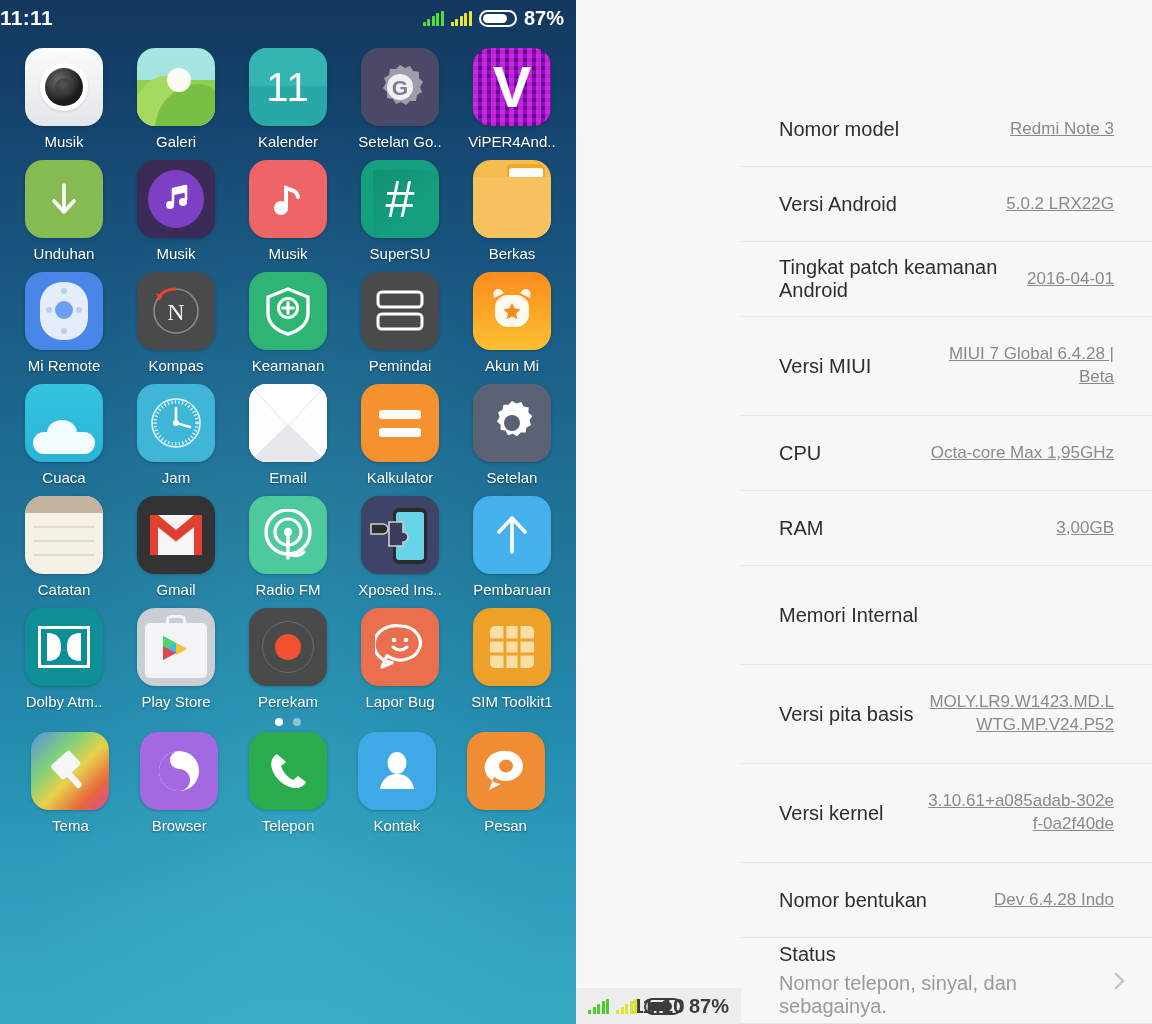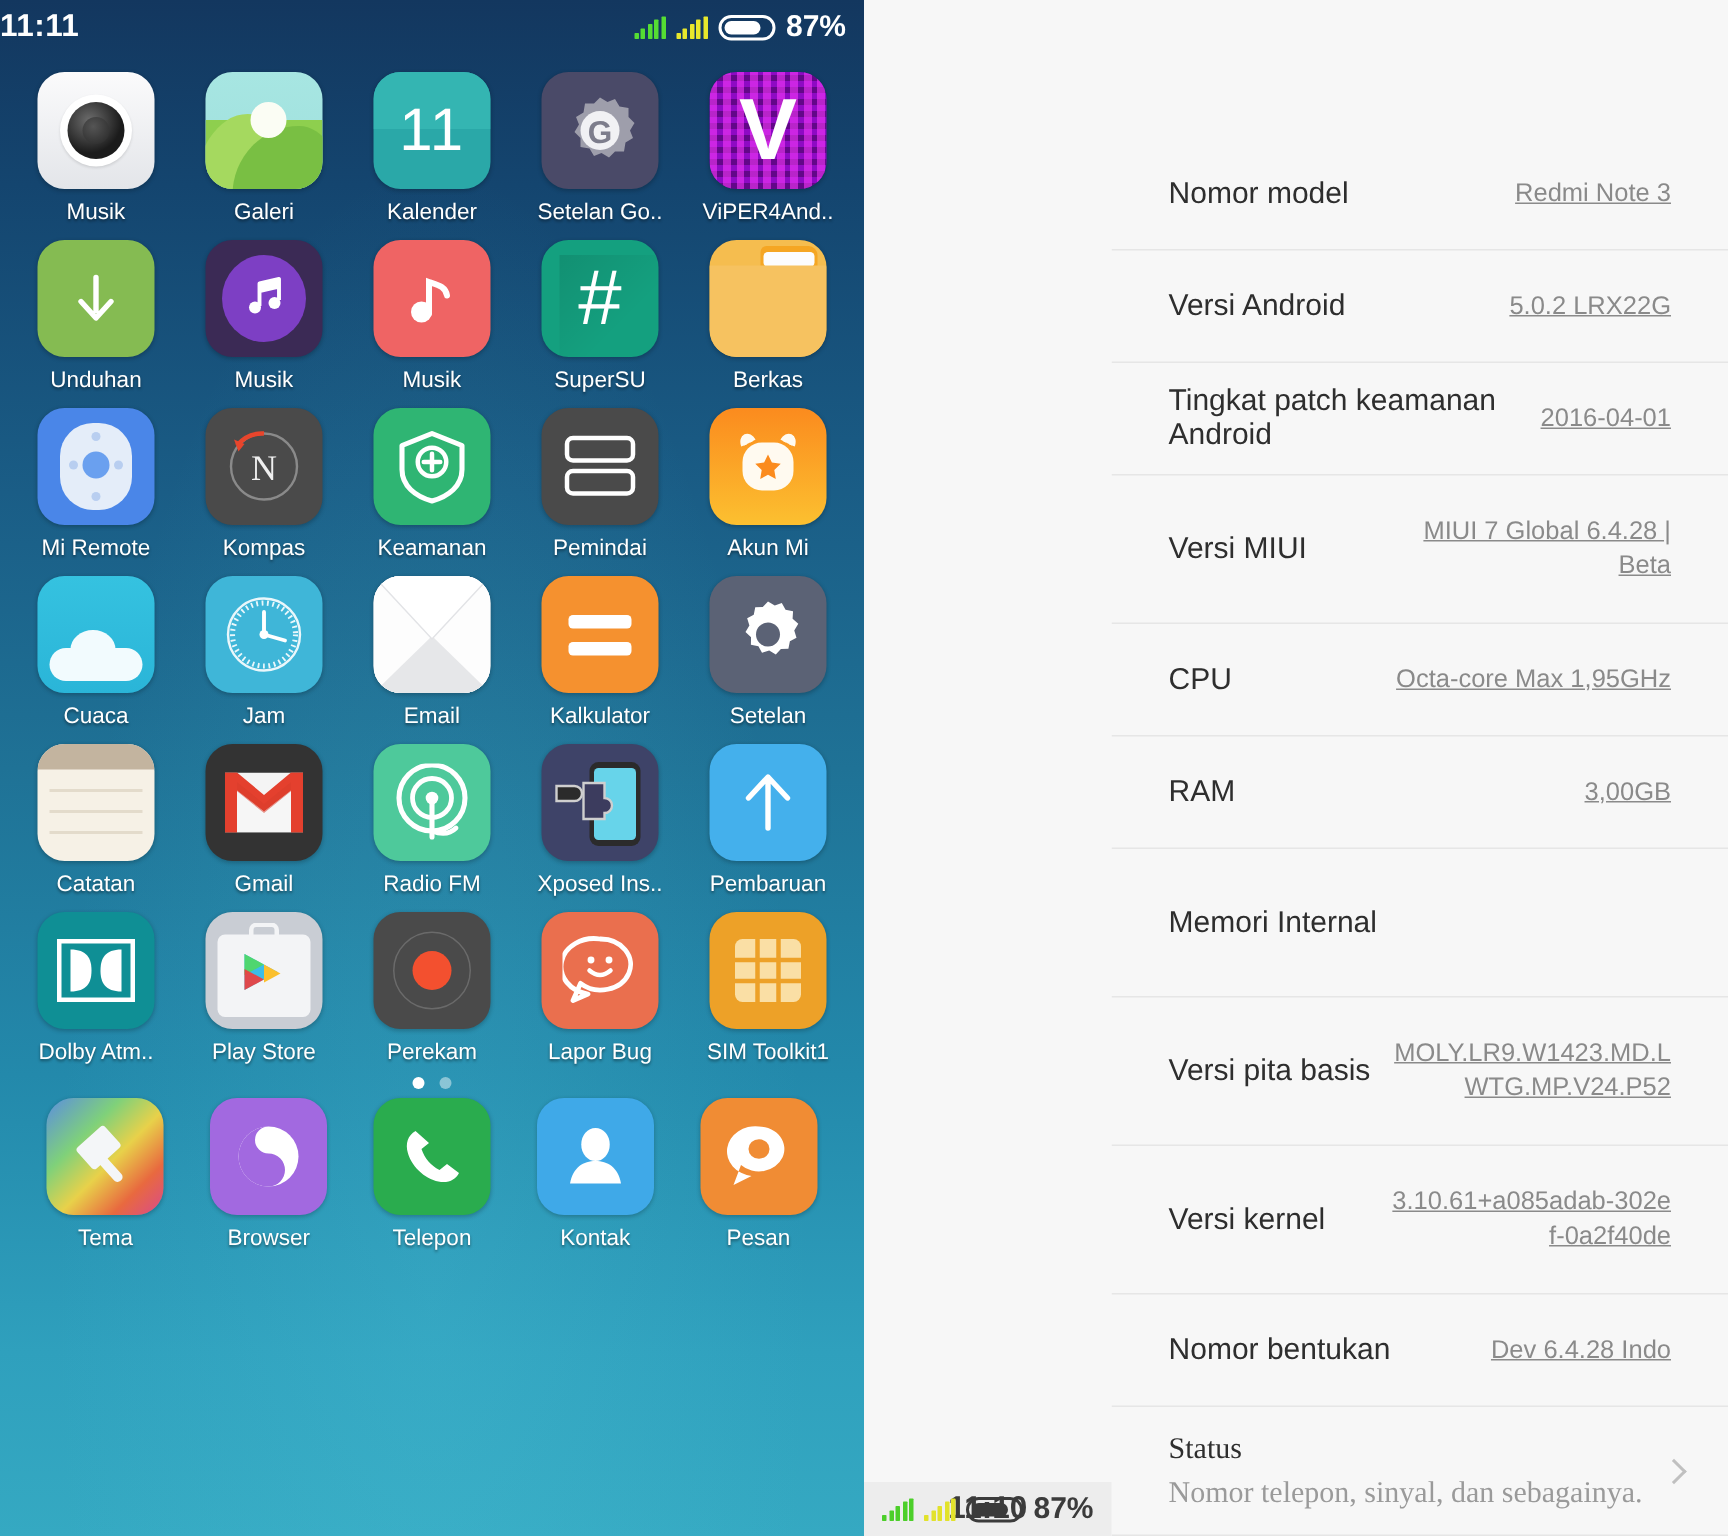--- a/index.html
+++ b/index.html
@@ -127,21 +127,21 @@
   .row .k {
     font-size: 20px; color: #2e2e2e; flex: 1; padding-right: 14px;
   }
   .row .v {
     font-size: 17px; color: #8a8a8a; text-align: right;
     line-height: 1.35; white-space: pre-line; max-width: 225px; text-decoration: underline;
   }
   .row.twoline { min-height: 99px; }
   .row.tall { min-height: 86px; }
   .row.nav { padding-right: 30px; }
-  .nav-text { flex:1;font-family:Liberation Serif, serif; }
+  .nav-text { flex:1; }
   .nav-text .k2 { font-size: 20px; color: #2e2e2e; }
   .nav-text .sub { font-size: 20px; color: #9a9a9a; margin-top: 6px; }
   .chev-right {
     width: 12px; height: 12px;
     border-right: 2px solid #c0c0c0;
     border-top: 2px solid #c0c0c0;
     transform: rotate(45deg);
     margin-left: 10px;
   }
 

